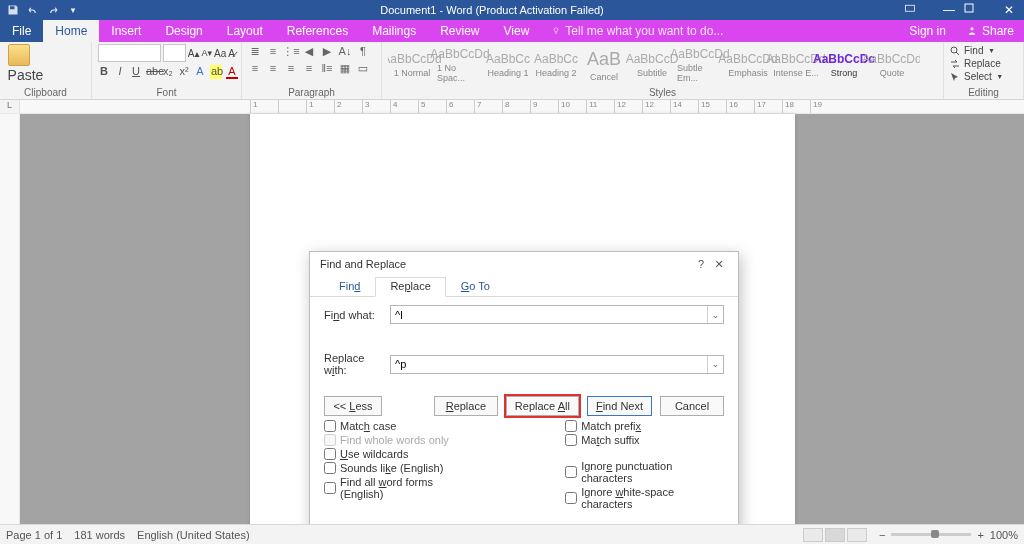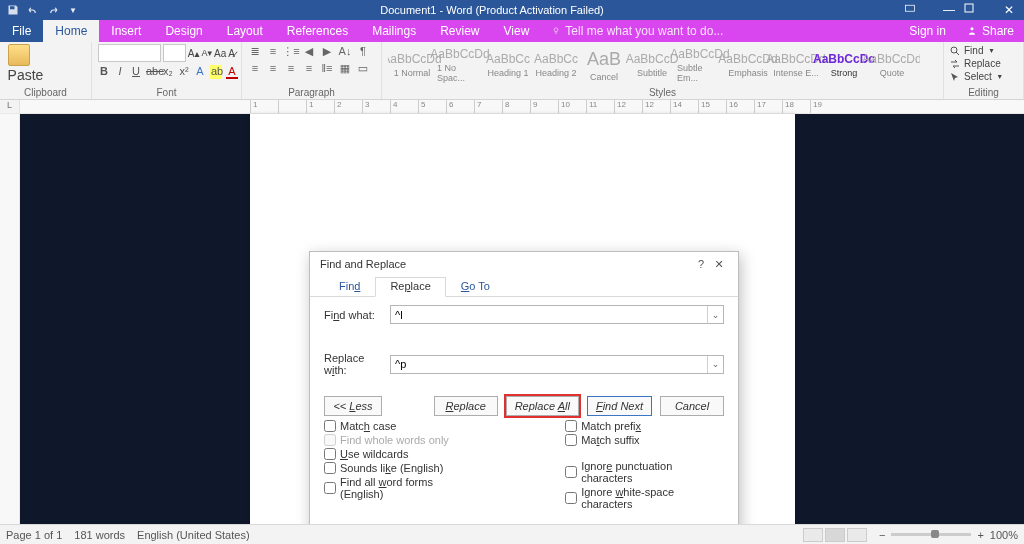--- a/index.html
+++ b/index.html
@@ -57,21 +57,21 @@
 
 .rulerwrap { height: 14px; background: #fff; border-bottom: 1px solid #e8e8e8; display: flex; }
 .rulerwrap .corner { width: 20px; background: #f3f3f3; border-right: 1px solid #e1e1e1; font-size: 9px; color:#777; text-align:center; }
 .ruler { flex: 1; position: relative; font-size: 8px; color: #888; background: #f8f8f8; }
 .ruler .ticks { position: absolute; left: 230px; right: 0; top: 0; bottom: 0; display: flex; }
 .ruler .tick { width: 28px; border-left: 1px solid #ccc; padding-left: 2px; }
 
 
 .docarea { position: relative; height: 420px; background: #fff; display: flex; }
 .docarea .vruler { width: 20px; background: #f8f8f8; border-right: 1px solid #e8e8e8; }
-.docarea .canvas { flex: 1; background: #0f172a; position: relative; }
+.docarea .canvas { flex: 1; background: #a3a3a3; position: relative; }
 .page { position: absolute; left: 230px; top: 0; width: 545px; height: 430px; background: #fff; box-shadow: 0 0 4px rgba(0,0,0,.15); }
 
 
 .statusbar { position: absolute; left:0; right:0; bottom:0; height: 20px; background: #f3f3f3; border-top: 1px solid #d9d9d9; display: flex; align-items: center; font-size: 11px; color: #555; padding: 0 6px; gap: 12px; }
 .statusbar .spacer { flex: 1; }
 .statusbar .viewbtns { display: flex; gap: 2px; }
 .statusbar .viewbtns span { width: 20px; height: 14px; border: 1px solid #ccc; background: #eaeaea; }
 .statusbar .zoom { display: flex; align-items: center; gap: 6px; }
 .statusbar .zoom .track { width: 80px; height: 3px; background: #ccc; position: relative; }
 .statusbar .zoom .track::after { content:""; position:absolute; left: 40px; top:-3px; width:8px; height:8px; background:#888; border-radius:2px; }
@@ -362,21 +362,21 @@
         </div>
         <div style="height:22px;"></div>
         <div class="fldrow">
           <label>Replace w<span class="u">i</span>th:</label>
           <div class="combo">
             <input value="^p" style="">
             <div class="dd">⌄</div>
           </div>
         </div>
 
-        <div class="btnrow" style="margin-top:20px;font-style:italic;">
+        <div class="btnrow" style="margin-top:20px;">
           <div class="btn small">
               <span>&lt;&lt; <span class="u">L</span>ess</span>
             </div>
           <div style="flex:1;"></div>
           <div class="btn">
               <span><span class="u">R</span>eplace</span>
             </div>
           <div class="btn highlight">
               <span>Replace <span class="u">A</span>ll</span>
             </div>

